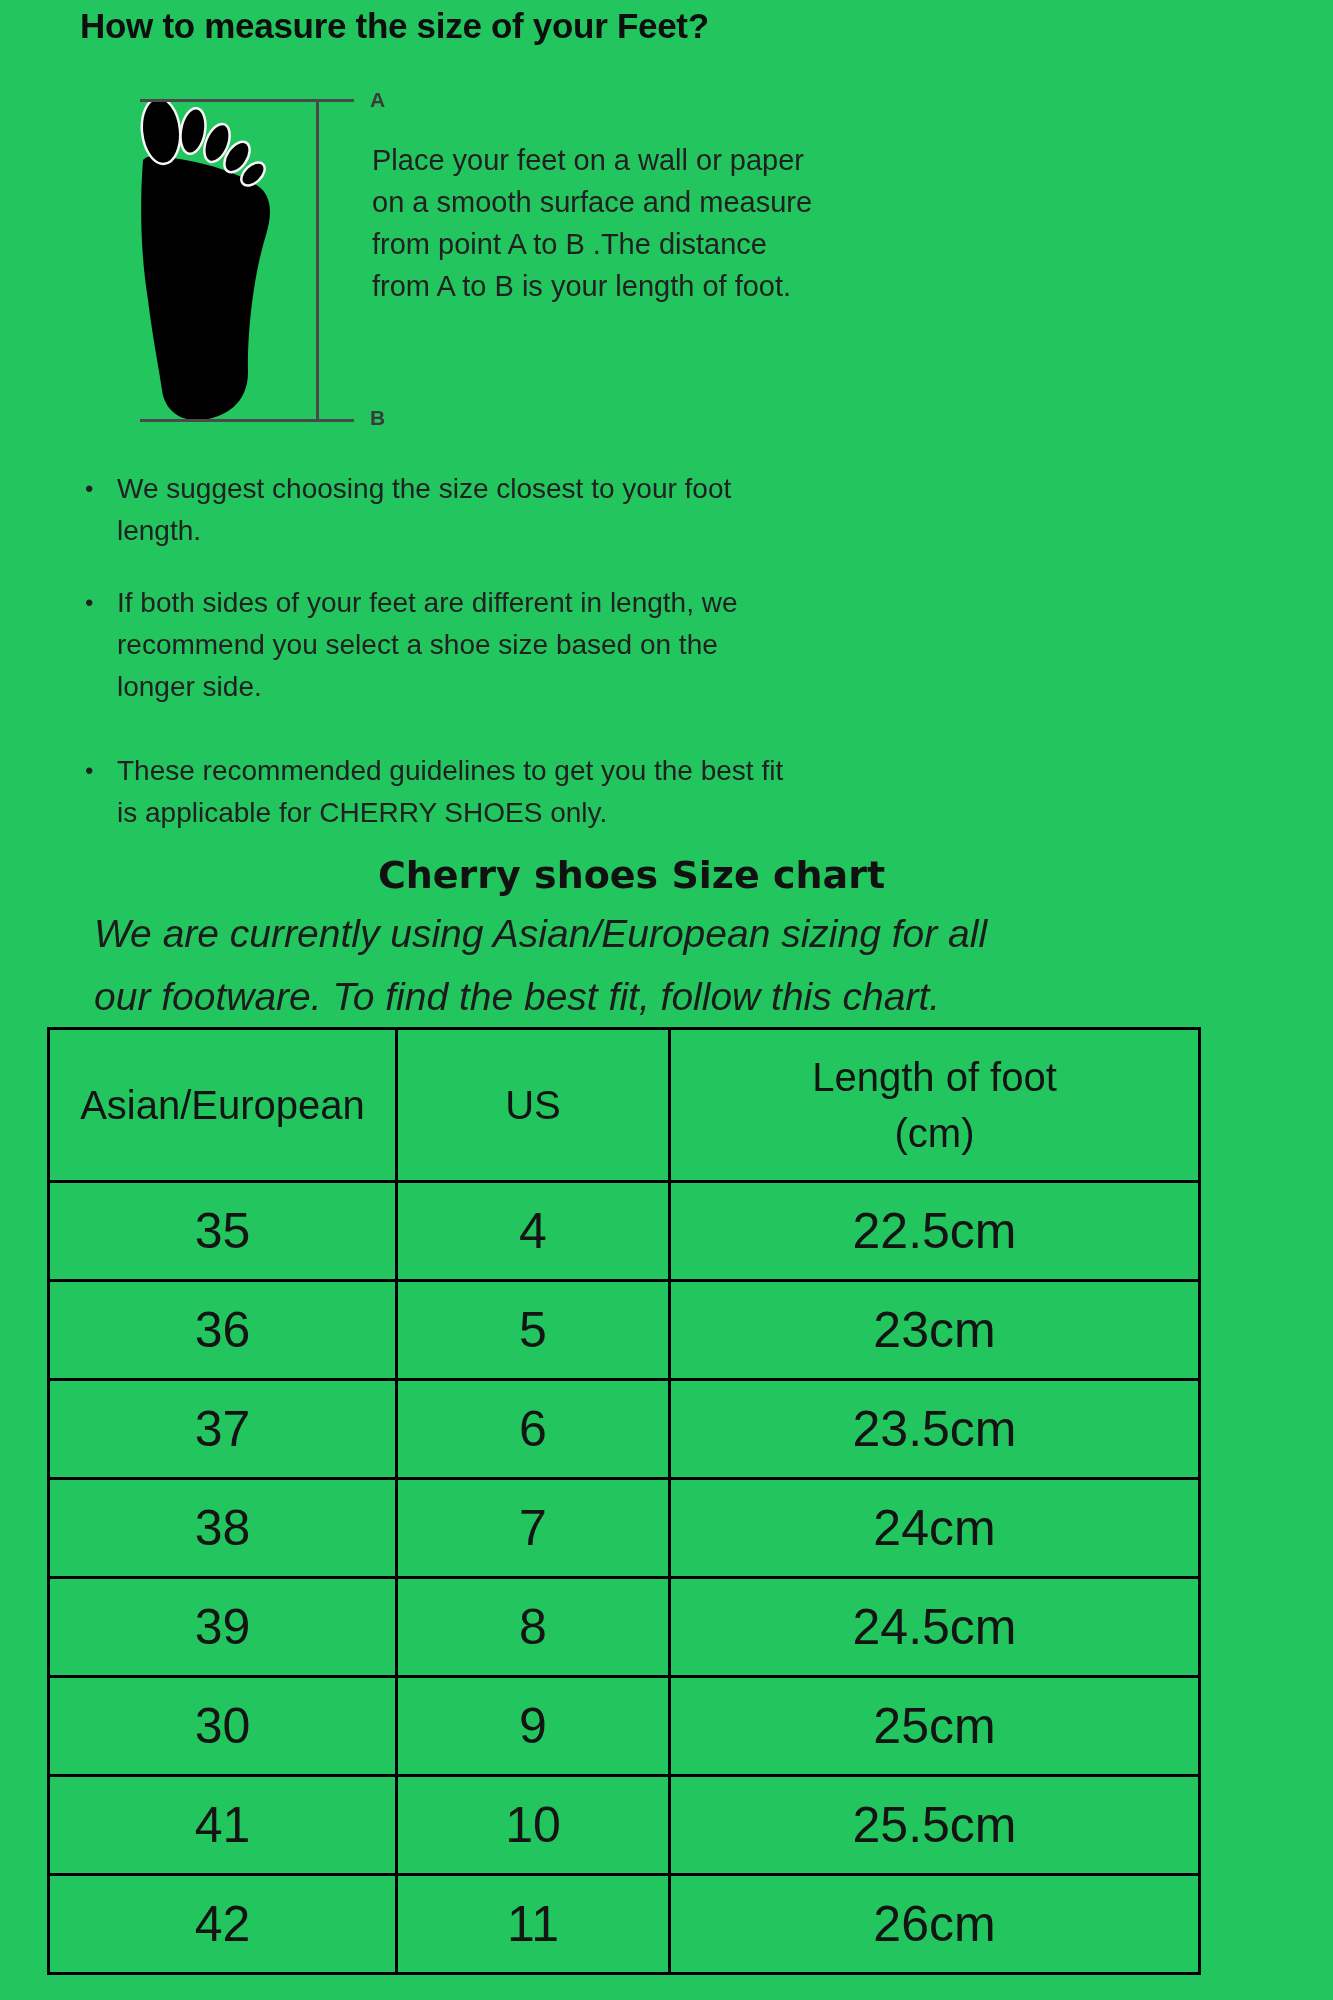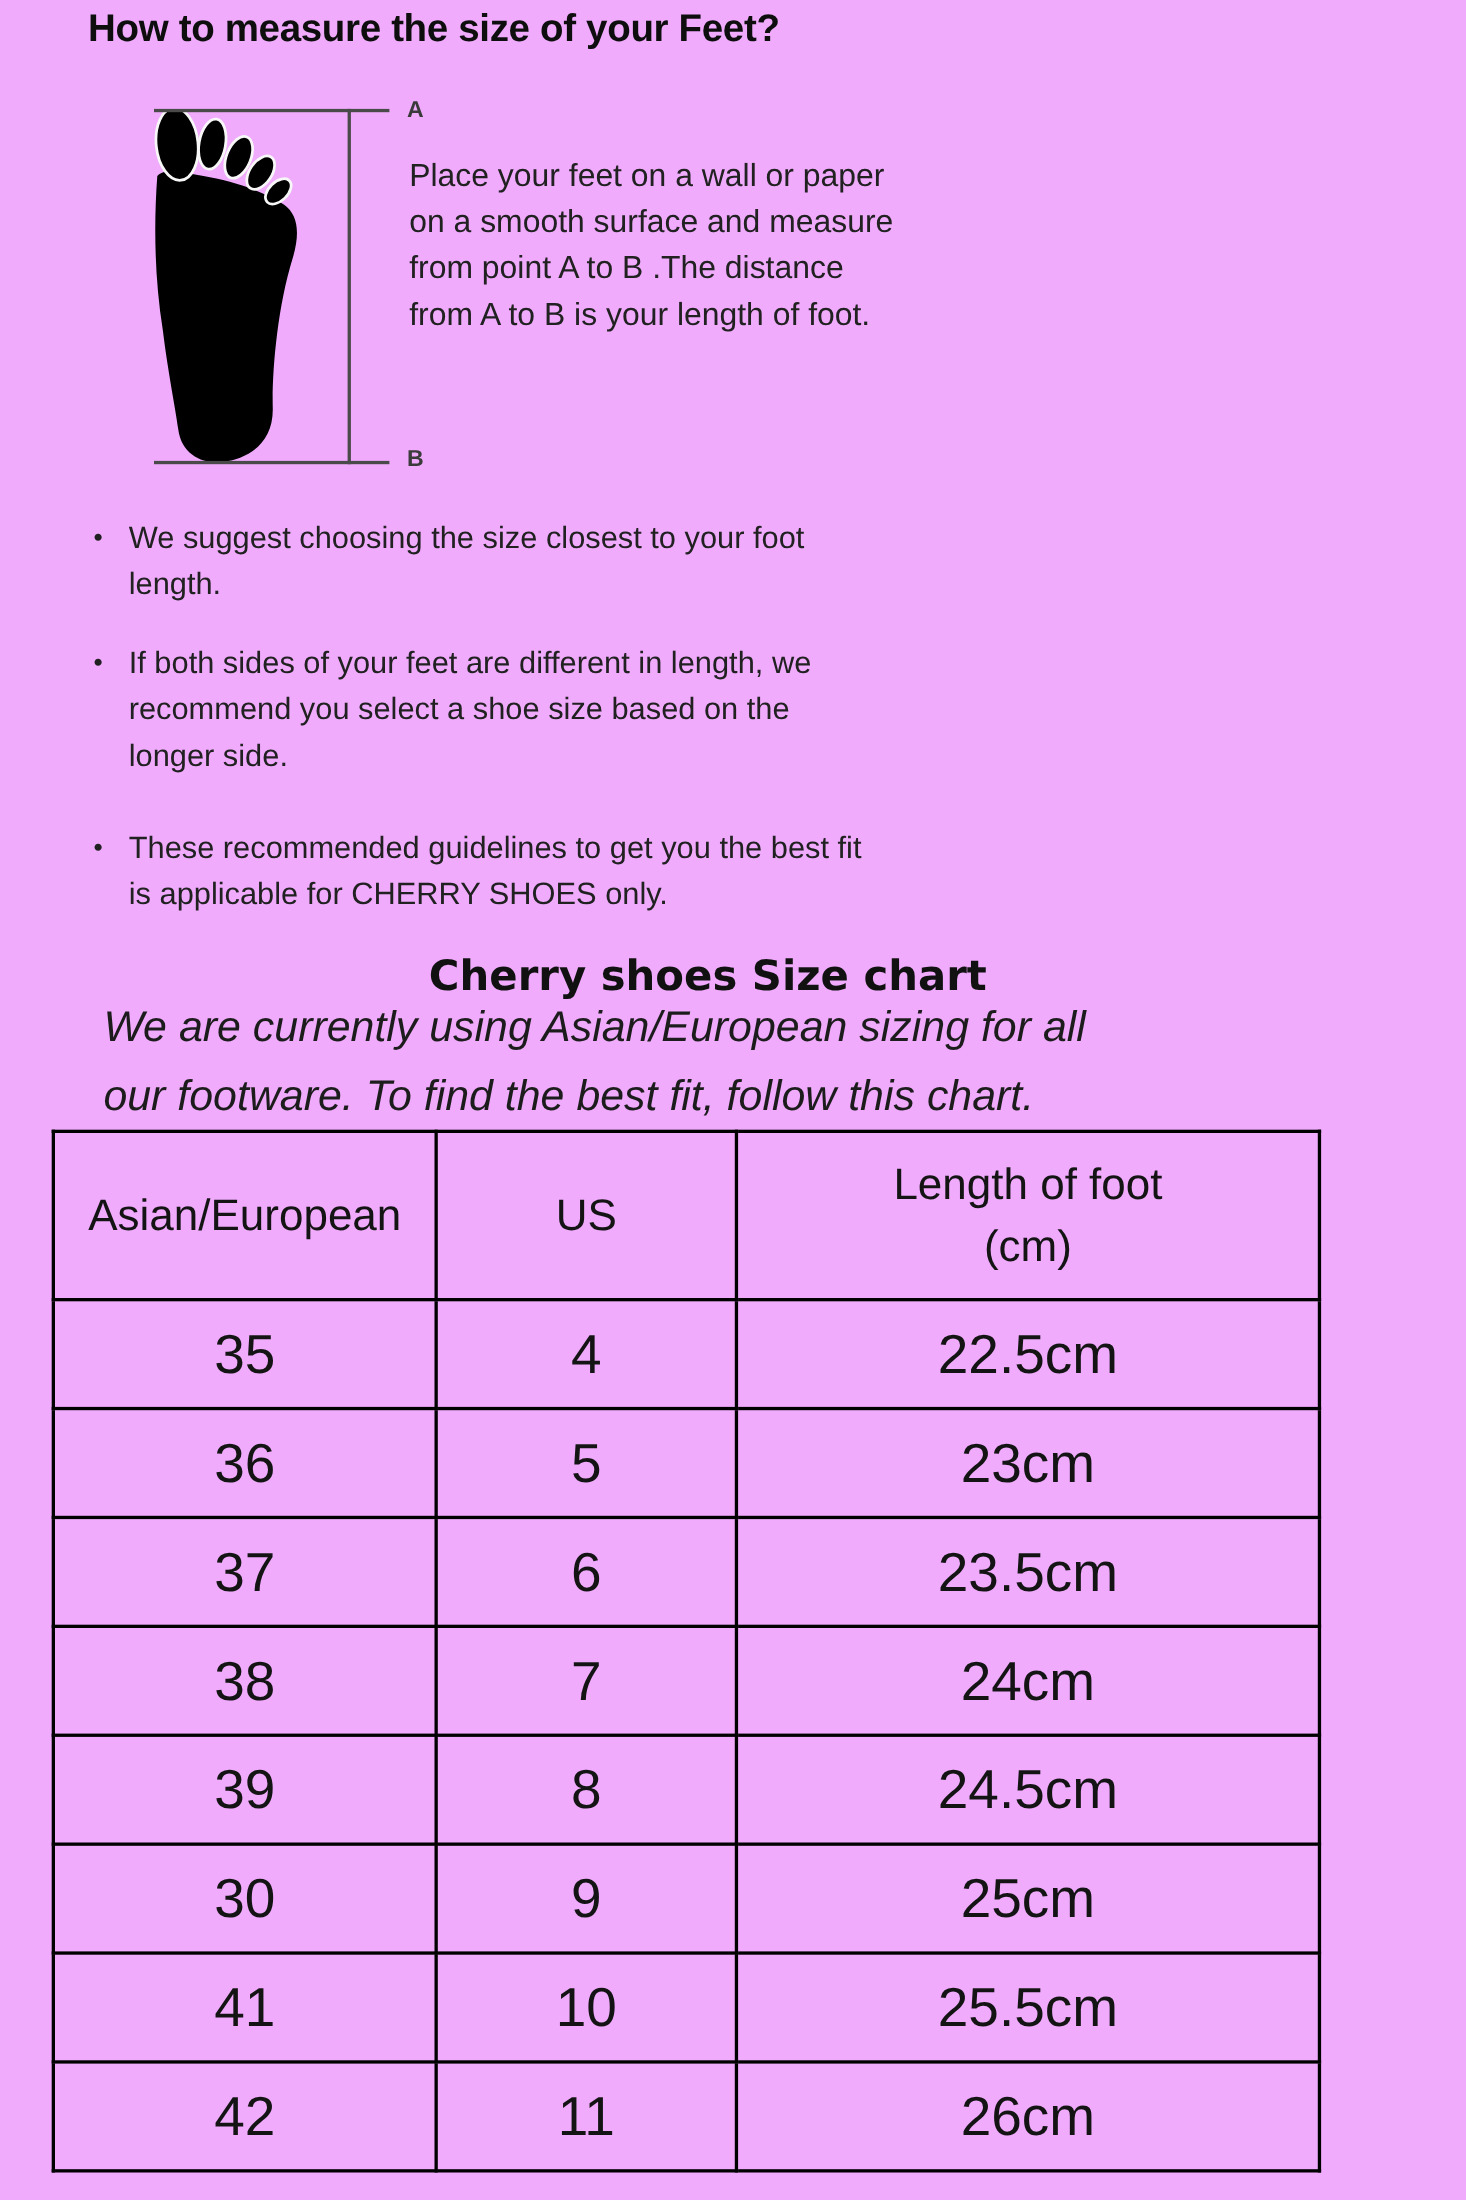--- a/index.html
+++ b/index.html
@@ -1,20 +1,20 @@
 <!DOCTYPE html>
 <html><head>
 <meta charset="utf-8">
 <style>
   html,body{margin:0;padding:0;}
   .page{
     position:relative;
     width:1333px;
     height:2000px;
-    background:#f0abfc;
+    background:#22c55e;
     font-family:"Liberation Sans", sans-serif;
     color:#1f1f1f;
     overflow:hidden;
   }
   .page-title{
     position:absolute;
     left:80px; top:6px;
     margin:0;
     font-size:35px;
     font-weight:700;
@@ -58,21 +58,21 @@
     font-size:24px;
   }
   .bullet-1{top:468px;}
   .bullet-2{top:582px;}
   .bullet-3{top:750px;}
   
   .chart-heading{
     position:absolute;
     left:0; top:850px;
     width:1263px;
-    margin:12px;
+    margin:0;
     text-align:center;
     font-family:"DejaVu Sans", sans-serif;
     font-size:38px;
     font-weight:700;
     color:#111;
     line-height:50px;
   }
   .chart-intro{
     position:absolute;
     left:94px; top:902px;

